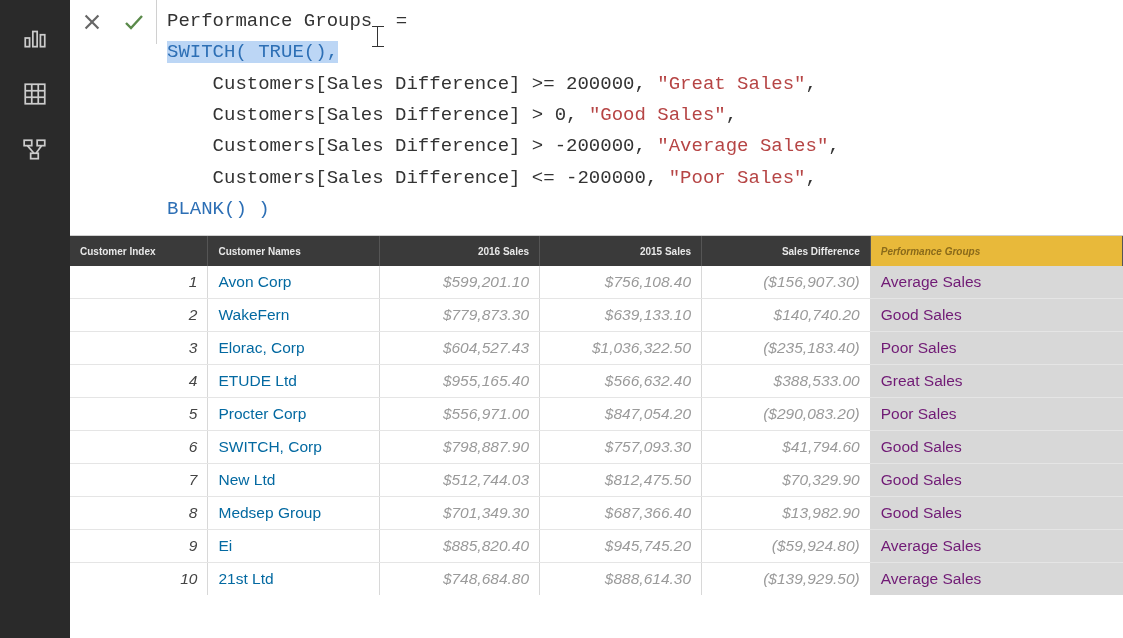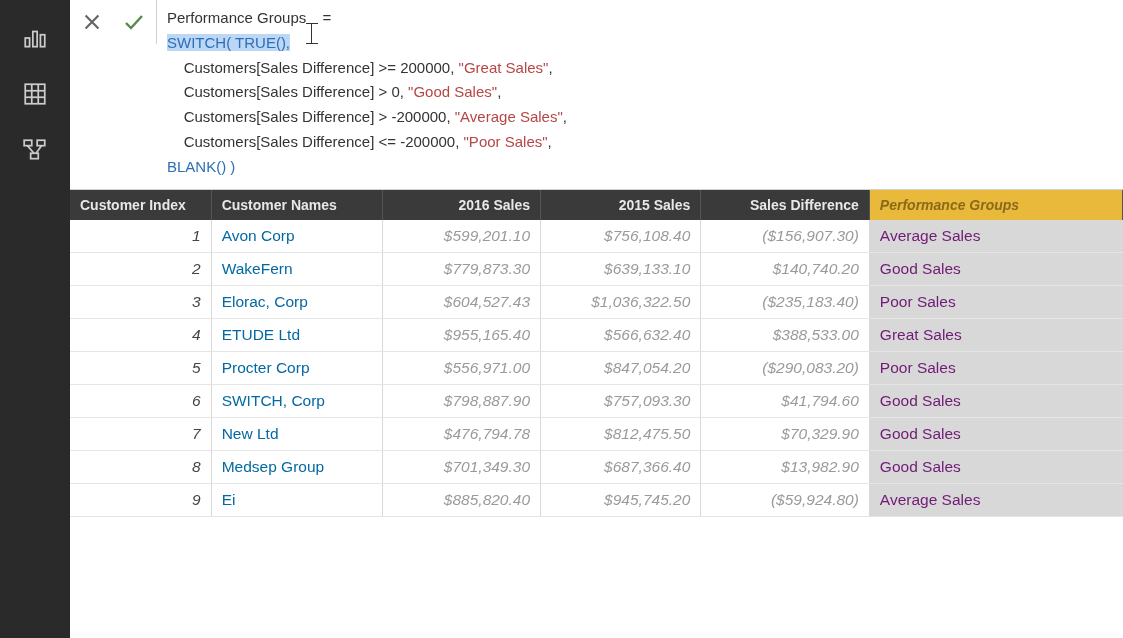--- a/index.html
+++ b/index.html
@@ -54,22 +54,22 @@
     .formula-cancel, .formula-accept {
       width: 28px; height: 28px;
       display: flex; align-items: center; justify-content: center;
       cursor: pointer;
       color: #555;
     }
     .formula-accept { color: #4a8a3a; }
     .formula-bar {
       flex: 1;
       padding: 6px 8px 10px 10px;
-      font-family: Liberation Sans, sans-serif;
-      font-size: 15px;
+      font-family: Liberation Mono, monospace;
+      font-size: 19px;
       line-height: 1.65;
       color: #333;
       white-space: pre;
       overflow: hidden;
     }
     .hl { background: #bcd6f5; }
     .kw { color: #2d6fb5; }
     .str { color: #b64545; }
     .caret {
       display: inline-block;
@@ -111,21 +111,21 @@
       width: 100%;
     }
     table {
       border-collapse: collapse;
       width: 100%;
     }
     th {
       background: #3a3a3a;
       color: #e8e8e8;
       font-weight: 600;
-      font-size: 14px;
+      font-size: 10px;
       padding: 6px 10px;
       text-align: left;
       border-right: 1px solid #555;
       height: 30px;
       white-space: nowrap;
     }
     th.num { text-align: right; }
     th.highlight {
       background: #e8b93a;
       color: #8a6a1a;
@@ -295,38 +295,46 @@
             <td class="idx">6</td>
             <td class="name">SWITCH, Corp</td>
             <td class="money">$798,887.90</td>
             <td class="money">$757,093.30</td>
             <td class="diff">$41,794.60</td>
             <td class="perf">Good Sales</td>
           </tr>
           <tr>
             <td class="idx">7</td>
             <td class="name">New Ltd</td>
-            <td class="money">$476,794.78</td>
+            <td class="money">$512,744.03</td>
             <td class="money">$812,475.50</td>
             <td class="diff">$70,329.90</td>
             <td class="perf">Good Sales</td>
           </tr>
           <tr>
             <td class="idx">8</td>
             <td class="name">Medsep Group</td>
             <td class="money">$701,349.30</td>
             <td class="money">$687,366.40</td>
             <td class="diff">$13,982.90</td>
             <td class="perf">Good Sales</td>
           </tr>
           <tr>
             <td class="idx">9</td>
             <td class="name">Ei</td>
             <td class="money">$885,820.40</td>
             <td class="money">$945,745.20</td>
             <td class="diff">($59,924.80)</td>
             <td class="perf">Average Sales</td>
           </tr>
+          <tr class="last-row">
+            <td class="idx">10</td>
+            <td class="name">21st Ltd</td>
+            <td class="money">$748,684.80</td>
+            <td class="money">$888,614.30</td>
+            <td class="diff">($139,929.50)</td>
+            <td class="perf">Average Sales</td>
+          </tr>
         </tbody>
     </table>
   </div>
 
 </div>
 
 </body></html>

